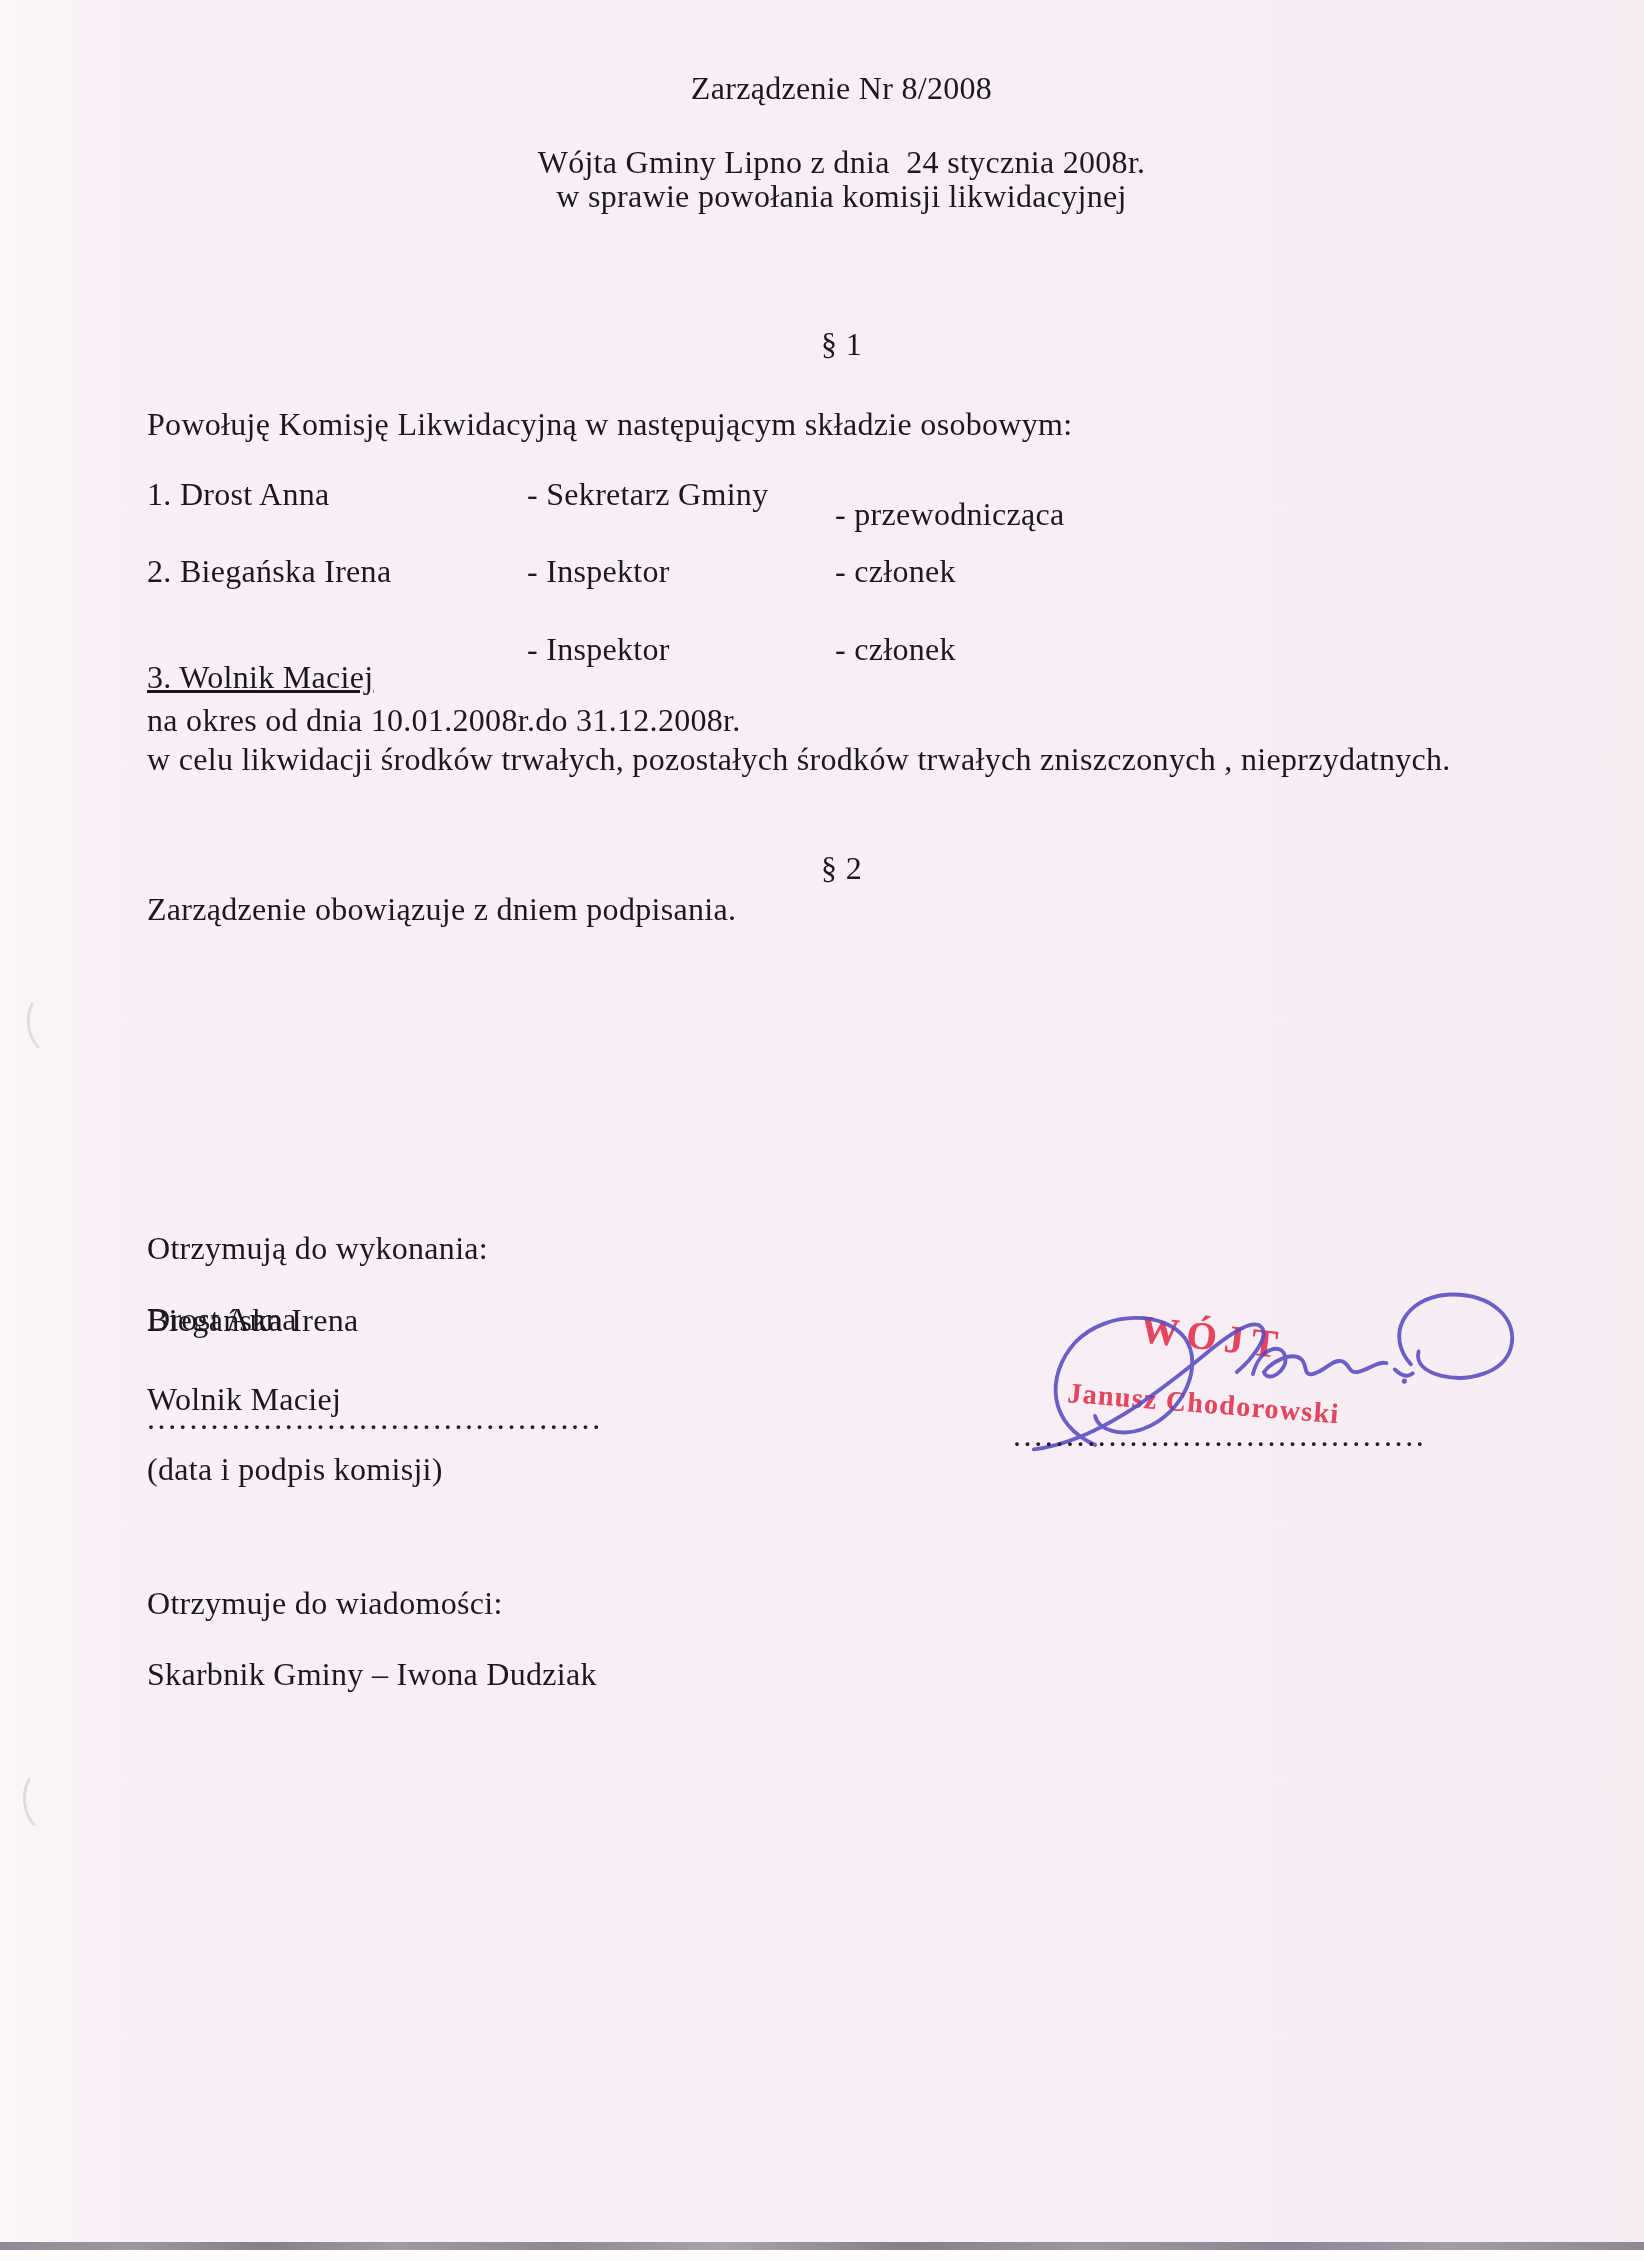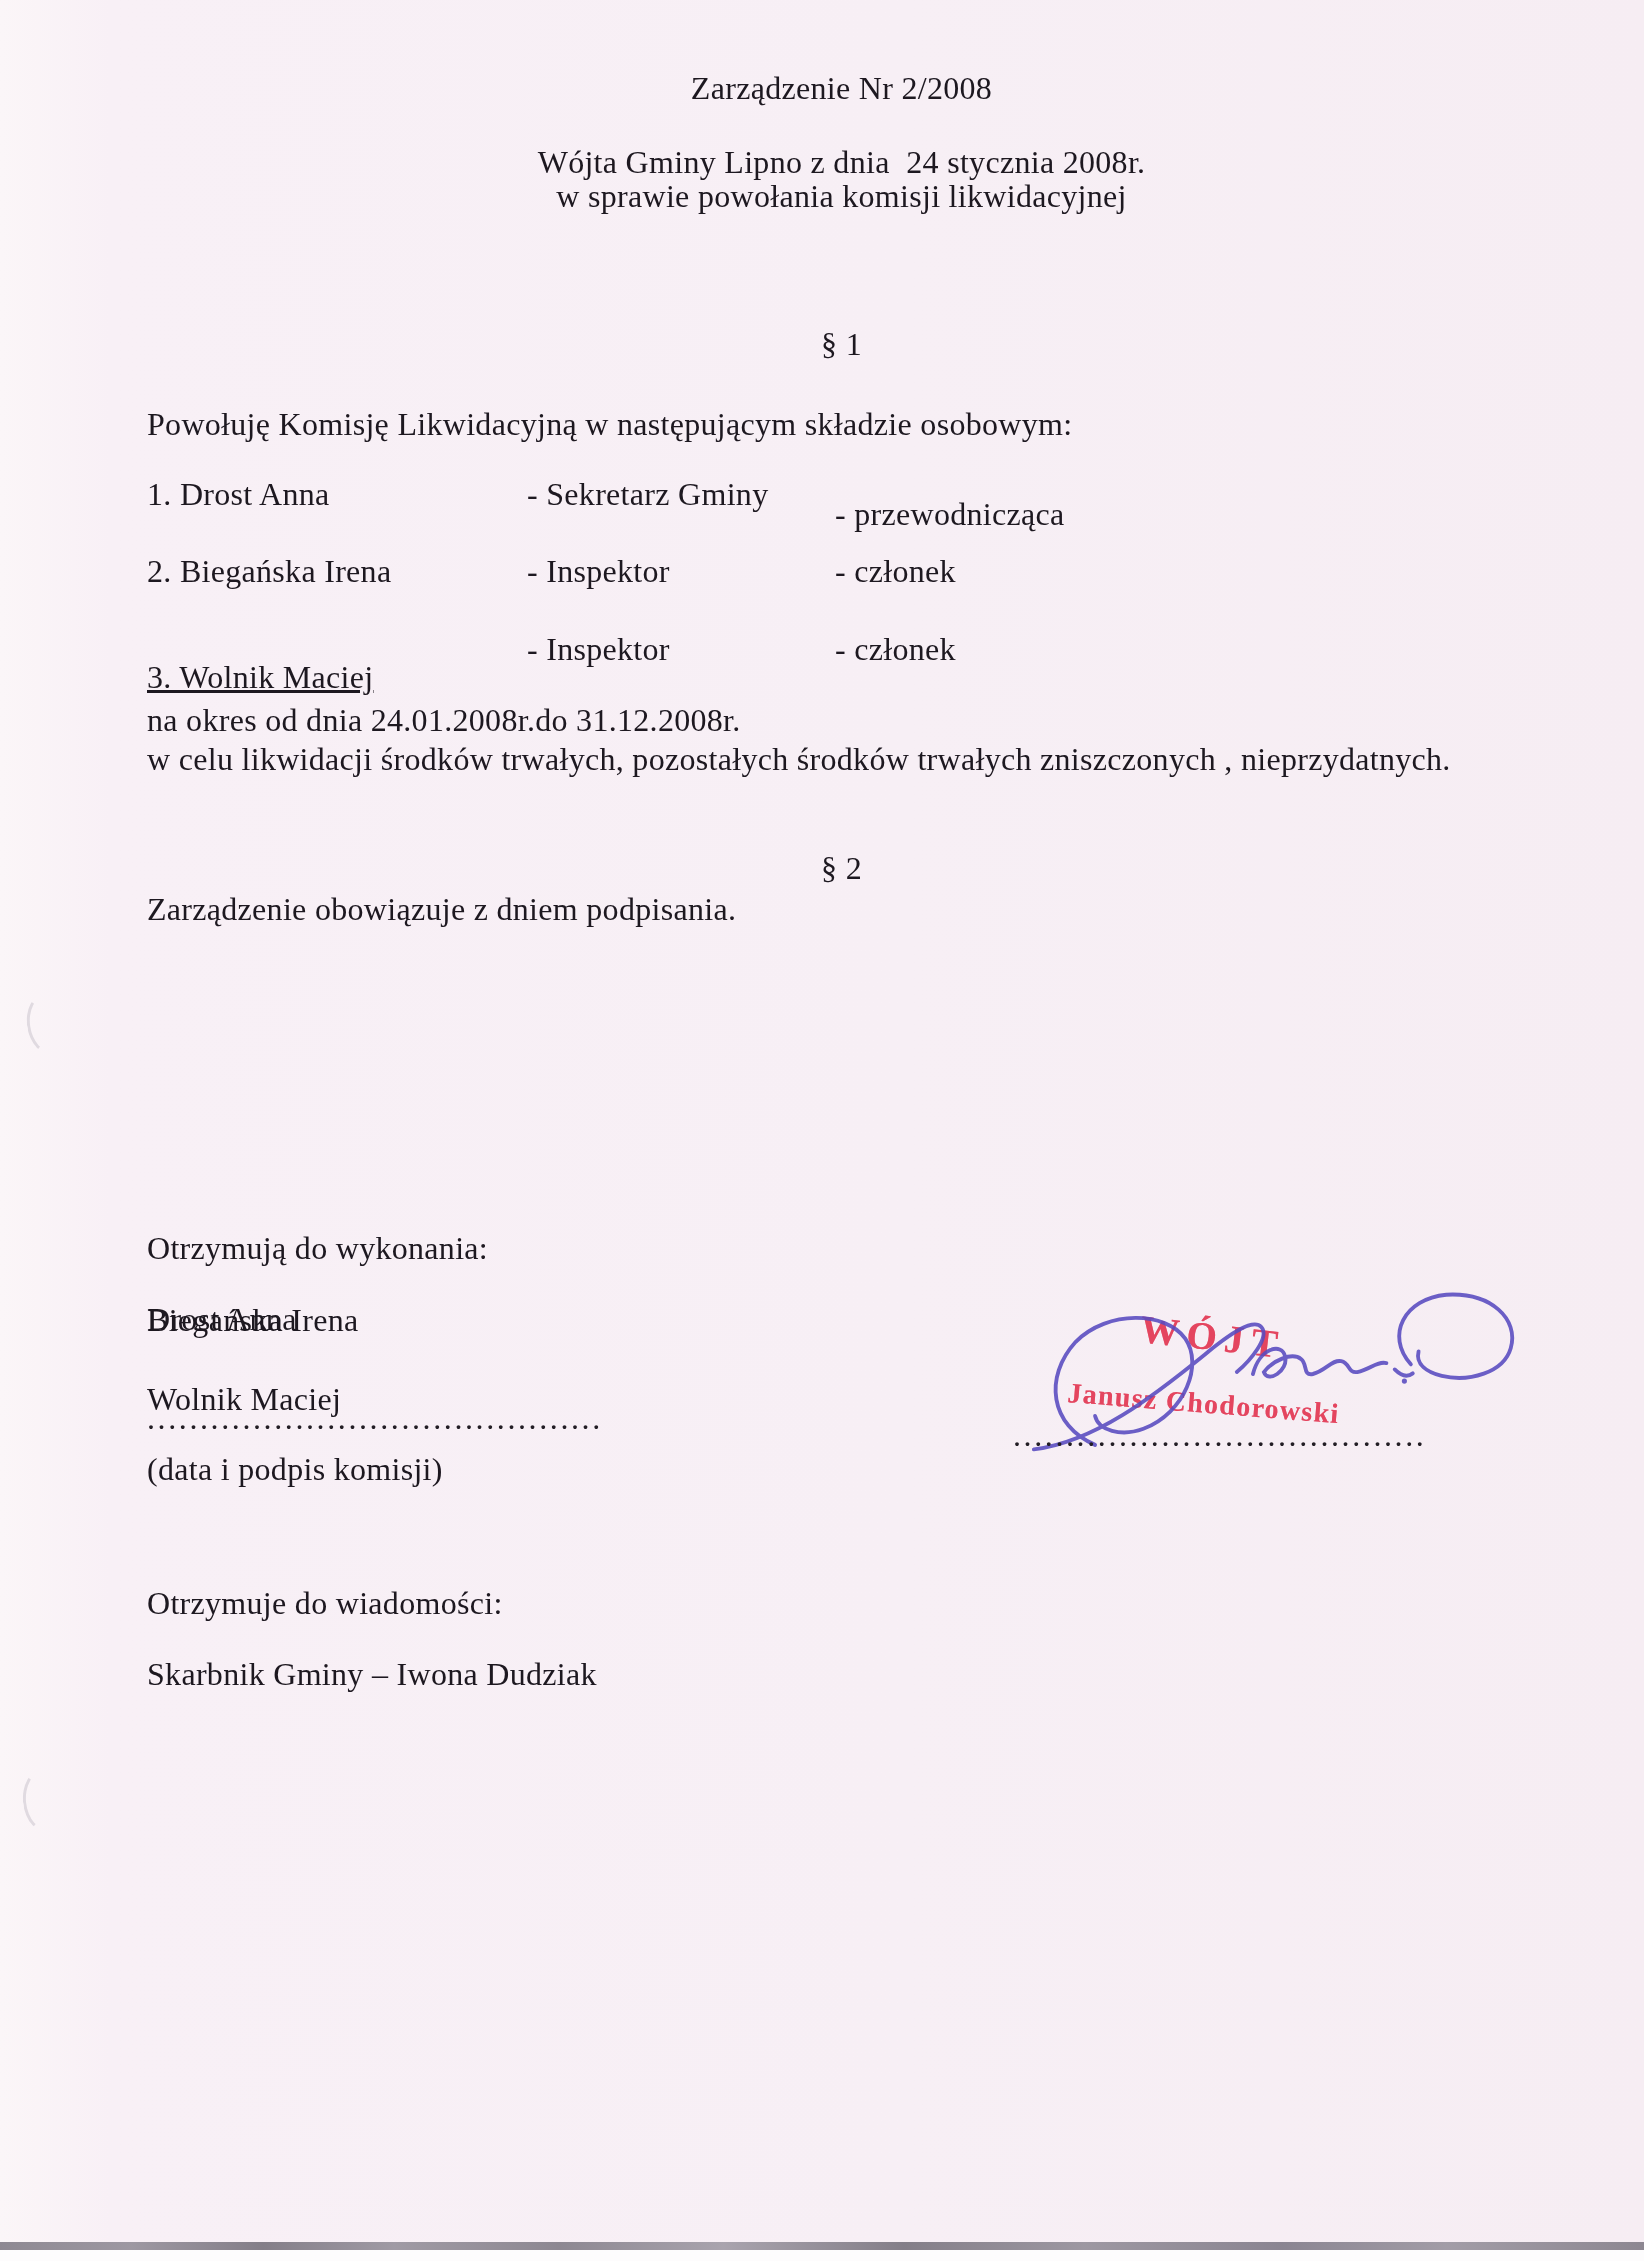--- a/index.html
+++ b/index.html
@@ -64,21 +64,21 @@
   .bottom-white{
     position:absolute;left:0;top:2250px;width:1644px;height:11px;
     background:#fdfcfd;
   }
 </style>
 </head>
 <body>
 
 <div class="page">
 
-  <div class="txt center" style="top:70px;">Zarządzenie Nr 2/2008</div>
+  <div class="txt center" style="top:70px;">Zarządzenie Nr 8/2008</div>
   <div class="txt center" style="top:144px;">Wójta Gminy Lipno z dnia  24 stycznia 2008r.</div>
   <div class="txt center" style="top:178px;">w sprawie powołania komisji likwidacyjnej</div>
 
   <div class="txt center" style="top:326px;">§ 1</div>
   <div class="txt" style="left:147px;top:406px;">Powołuję Komisję Likwidacyjną w następującym składzie osobowym:</div>
 
   <div>
     <span class="txt" style="left:147px;top:476px;">1. Drost Anna</span>
     <span class="txt" style="left:527px;top:476px;">- Sekretarz Gminy</span>
     <span class="txt" style="left:835px;top:476px;margin-top:20px;">- przewodnicząca</span>
@@ -87,21 +87,21 @@
     <span class="txt" style="left:147px;top:553px;">2. Biegańska Irena</span>
     <span class="txt" style="left:527px;top:553px;">- Inspektor</span>
     <span class="txt" style="left:835px;top:553px;">- członek</span>
   </div>
   <div>
     <span class="txt" style="left:147px;top:659px;text-decoration:underline;">3. Wolnik Maciej</span>
     <span class="txt" style="left:527px;top:631px;">- Inspektor</span>
     <span class="txt" style="left:835px;top:631px;">- członek</span>
   </div>
 
-  <div class="txt" style="left:147px;top:702px;">na okres od dnia 24.01.2008r.do 31.12.2008r.</div>
+  <div class="txt" style="left:147px;top:702px;">na okres od dnia 10.01.2008r.do 31.12.2008r.</div>
   <div class="txt" style="left:147px;top:741px;">w celu likwidacji środków trwałych, pozostałych środków trwałych zniszczonych , nieprzydatnych.</div>
 
   <div class="txt center" style="top:850px;">§ 2</div>
   <div class="txt" style="left:147px;top:891px;">Zarządzenie obowiązuje z dniem podpisania.</div>
 
   <div class="txt" style="left:147px;top:1230px;">Otrzymują do wykonania:</div>
   <div class="txt" style="left:147px;top:1301px;">Drost Anna</div>
   <div class="txt" style="left:147px;top:1302px;">Biegańska Irena</div>
   <div class="txt" style="left:147px;top:1381px;">Wolnik Maciej</div>
   <div class="dots" style="left:147px;top:1400px;">...........................................</div>

